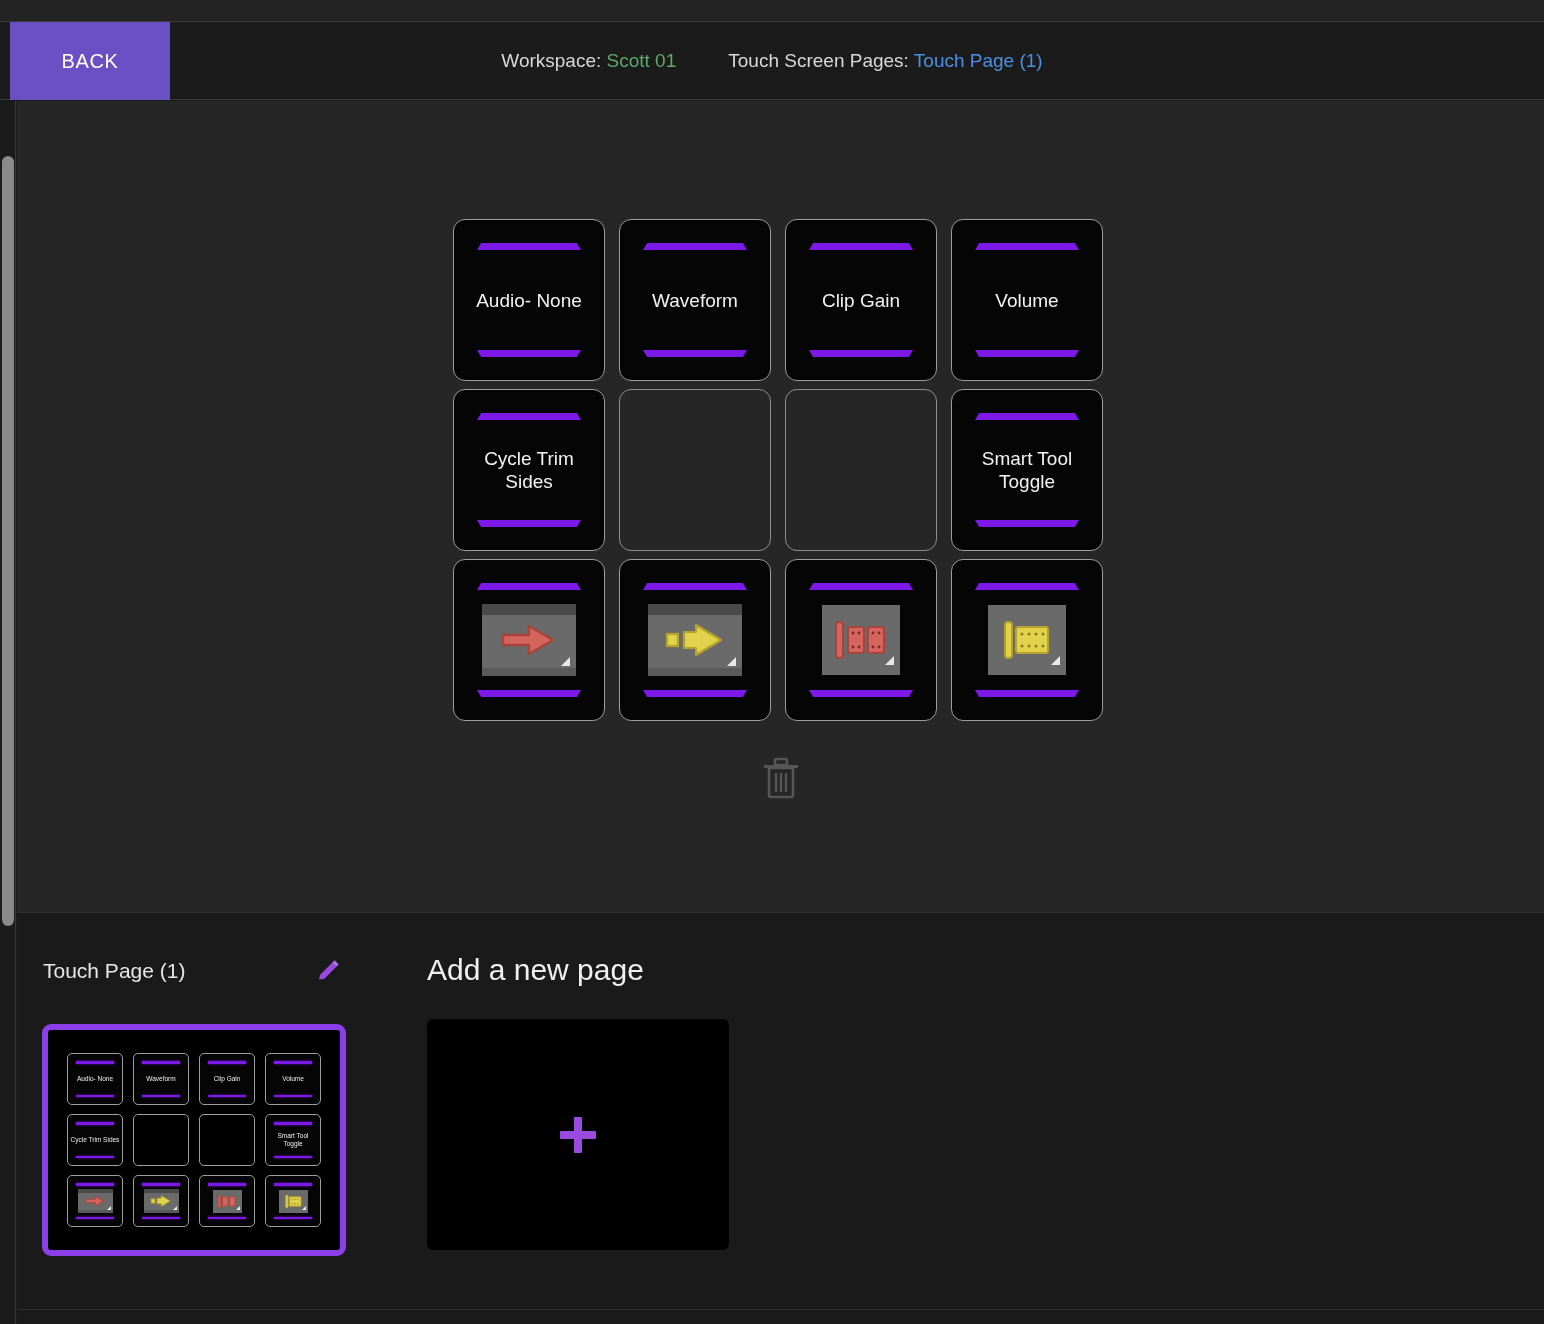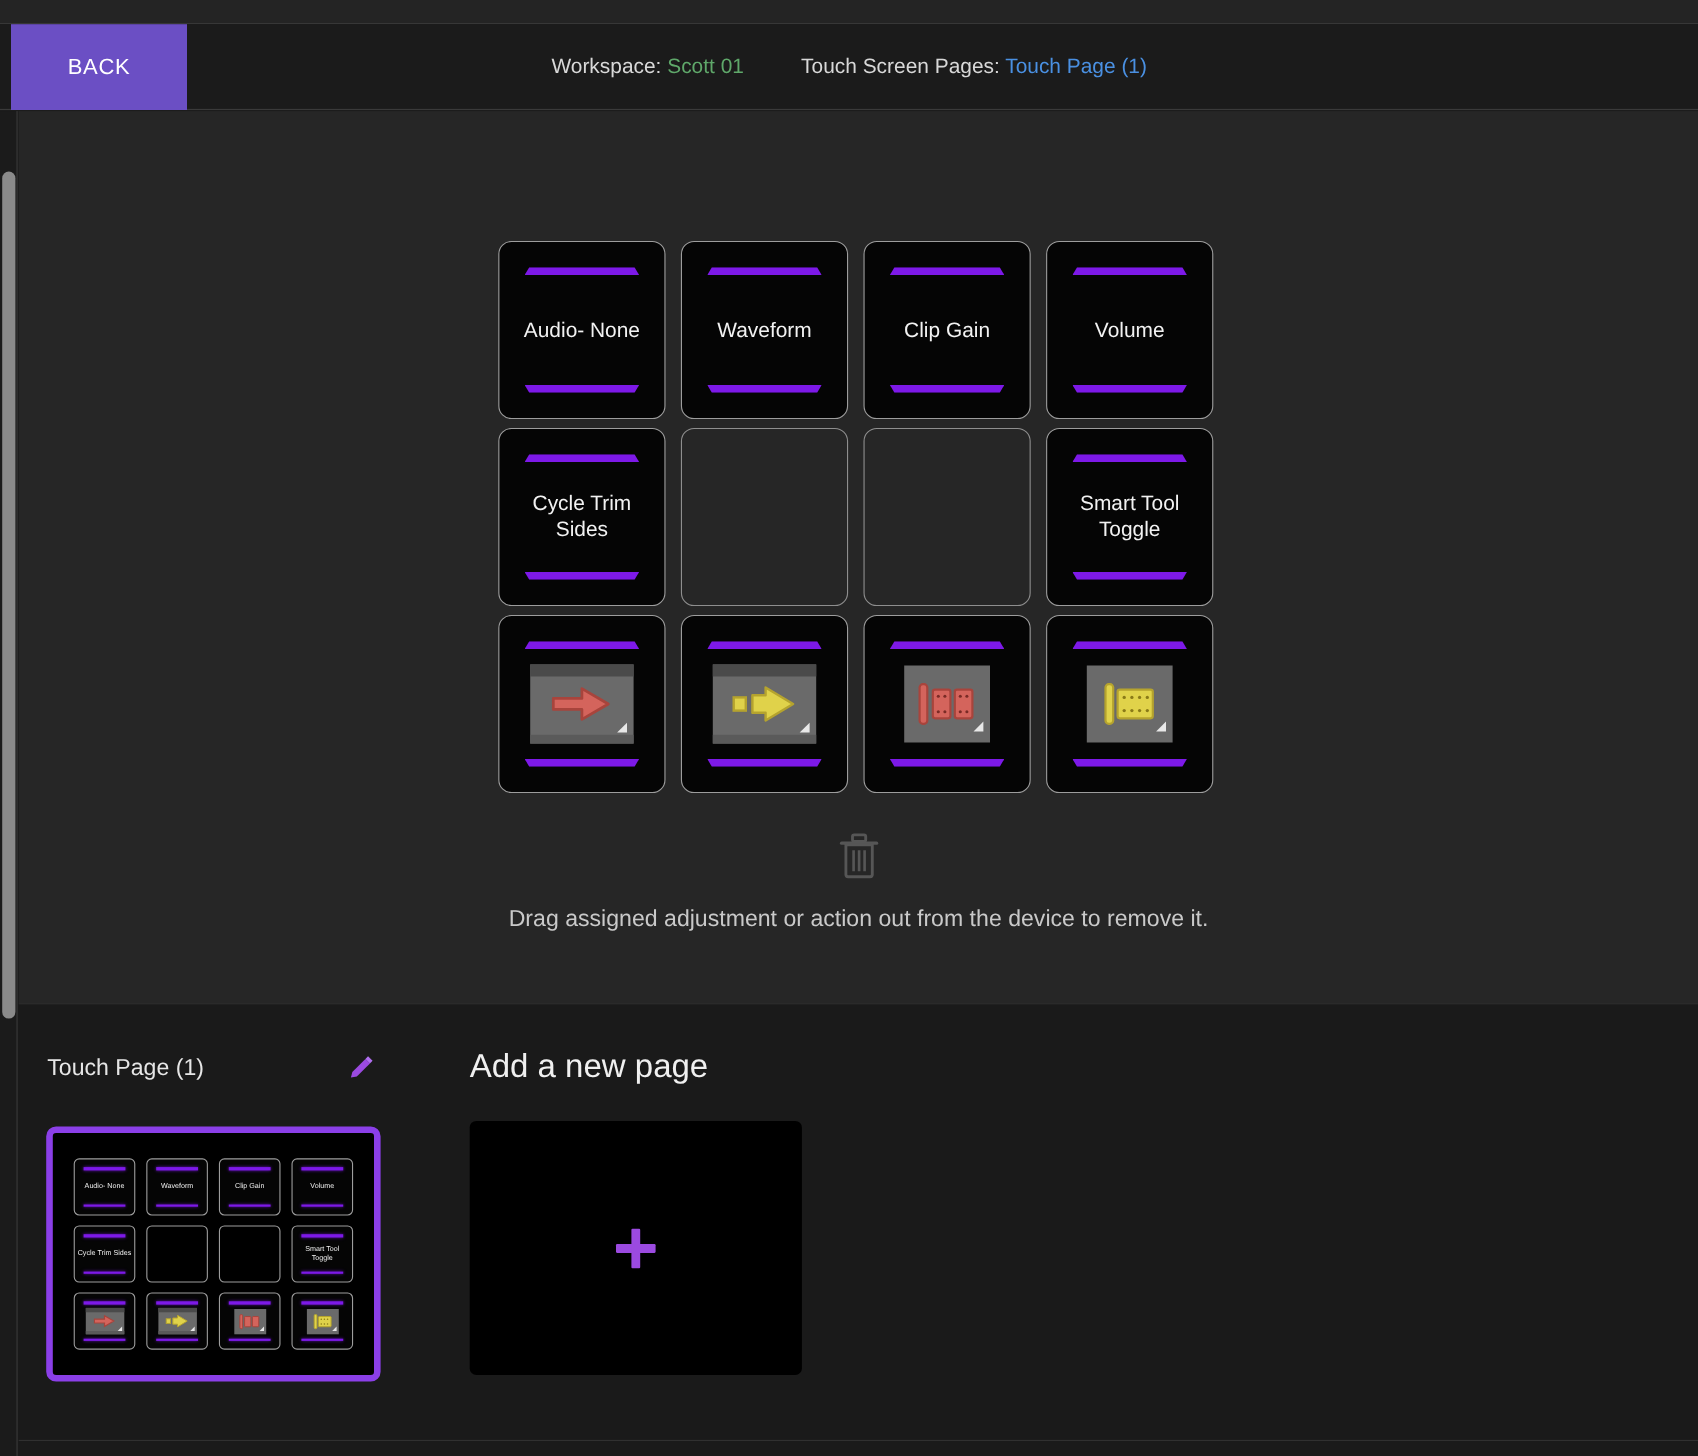--- a/index.html
+++ b/index.html
@@ -480,21 +480,20 @@
     <svg width="40" height="44" viewBox="0 0 40 44">
       <rect x="14" y="3" width="12" height="6" rx="1.5" fill="none" stroke="#565656" stroke-width="2.6"></rect>
       <line x1="4" y1="10.5" x2="36" y2="10.5" stroke="#565656" stroke-width="2.8" stroke-linecap="round"></line>
       <path d="M8 12 H32 V39 Q32 41 30 41 H10 Q8 41 8 39 Z" fill="none" stroke="#565656" stroke-width="2.6"></path>
       <line x1="15" y1="17" x2="15" y2="36" stroke="#565656" stroke-width="2.4"></line>
       <line x1="20" y1="17" x2="20" y2="36" stroke="#565656" stroke-width="2.4"></line>
       <line x1="25" y1="17" x2="25" y2="36" stroke="#565656" stroke-width="2.4"></line>
     </svg>
   </div>
 
-  <div class="hint-text">Drag assigned adjustment or action out from the device to remove it.</div>
 </div>
 
 <div class="pages-panel">
   <div class="page-title-row">
     <span class="page-title">Touch Page (1)</span>
     <svg class="pencil-btn" width="26" height="26" viewBox="0 0 26 26">
       <path d="M4 21.5 L5.3 16.6 L17.2 4.7 L21.3 8.8 L9.4 20.7 Z" fill="#9b4ae0"></path>
       <path d="M17.2 4.7 L19.6 2.3 L23.7 6.4 L21.3 8.8 Z" fill="#b06ff0"></path>
     </svg>
   </div>

